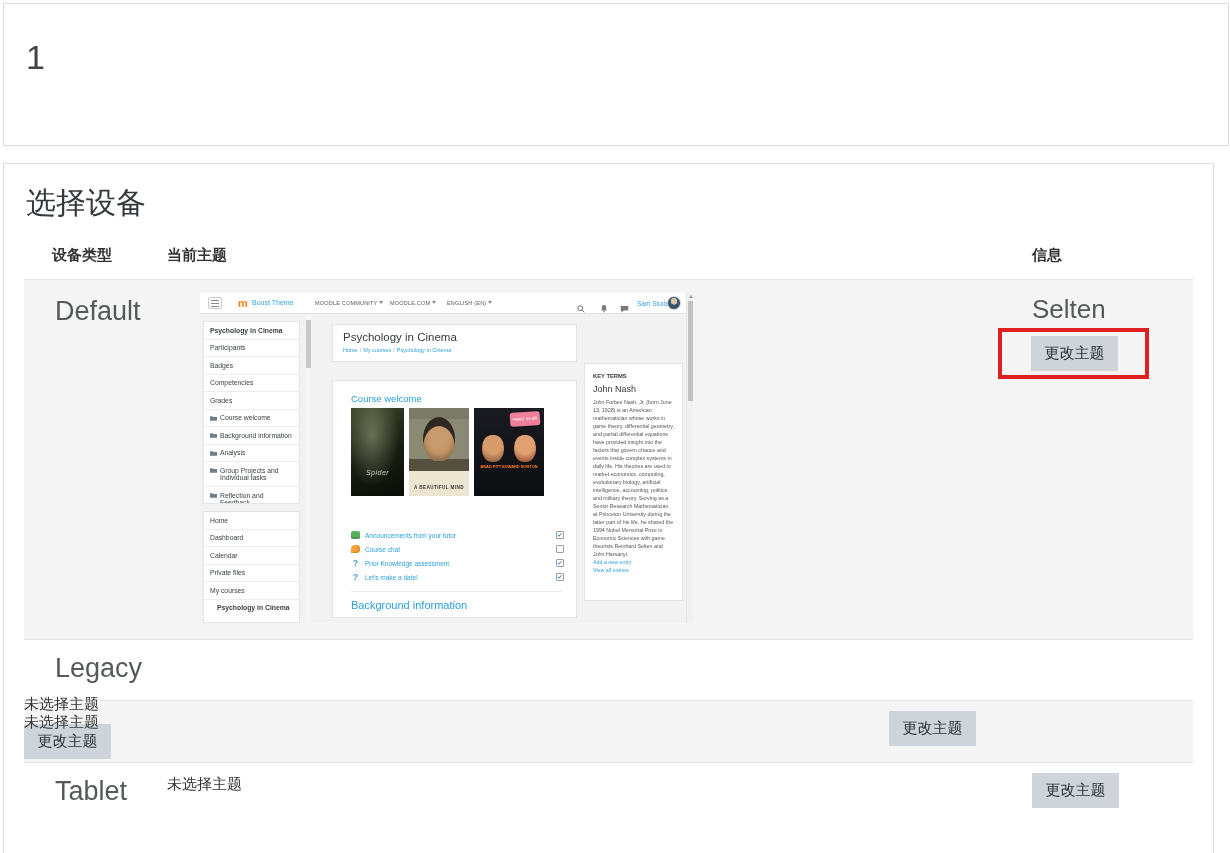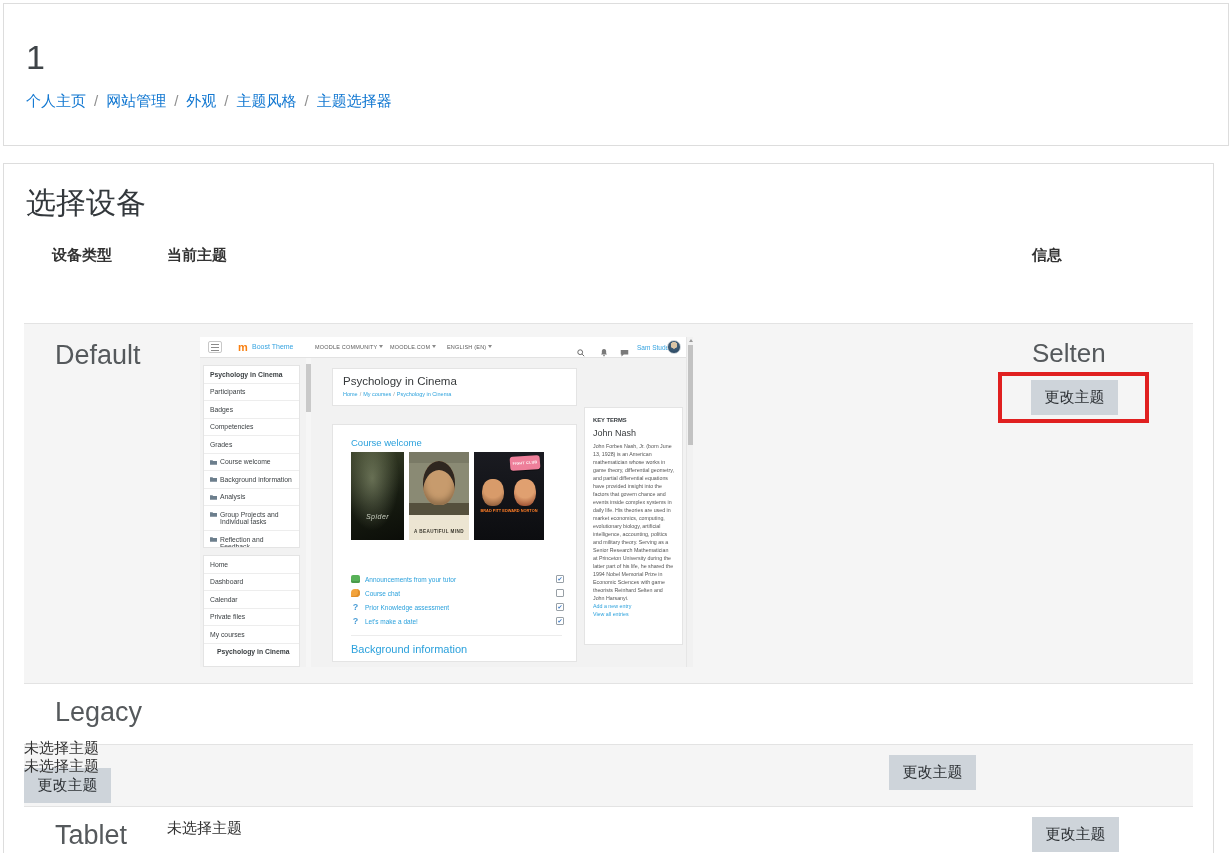--- a/index.html
+++ b/index.html
@@ -25,21 +25,21 @@
   }
   .panel-heading { font-size:30px; font-weight:300; color:#33383c; margin:22px 0 12px 2px; line-height:34px; }
   .toolbar { border-bottom:1px solid #e0e0e0; }
   .cache-btn {
     display:inline-block; background:#d9d9d9; border:none; color:#333;
     font-size:15px; font-family:inherit; padding:0 13px; height:32px; line-height:32px; cursor:pointer;
   }
   .thead { display:flex; height:47px; align-items:center; font-weight:bold; font-size:15px; color:#333; }
   .trow { display:flex; border-top:1px solid #e3e3e3; }
   .striped { background:#f5f5f5; }
-  .row-default { height:360px;margin-top:44px; }
+  .row-default { height:360px; }
   .row-legacy  { height:61px;flex-direction:column; }
   .row-mobile  { height:62px; }
   .row-tablet  { height:58px; }
   .col-device { width:143px; padding-left:31px; flex:none; }
   .col-theme  { width:865px; flex:none; }
   .col-info   { flex:1; }
   .thead .col-device { padding-left:28px; }
   .device-name { font-size:27px; font-weight:300; color:#55595c; padding-top:13px; line-height:30px; }
   .row-default .device-name { padding-top:16px; }
   .no-theme { font-size:15px; color:#333; padding-top:12px; }
@@ -131,23 +131,20 @@
   .kt-link { display:block; font-size:5.3px; line-height:8px; color:#2ba1dc; text-decoration:none; }
   .pv-scroll-page { position:absolute; left:486px; top:0; width:7px; height:330px; background:#f1f1f1; border-left:1px solid #e6e6e6; }
   .pv-scroll-page .arrow { position:absolute; top:2px; left:1.5px; width:0; height:0; border-left:2px solid transparent; border-right:2px solid transparent; border-bottom:3px solid #9a9a9a; }
   .pv-scroll-page .thumb { position:absolute; top:8px; left:1px; width:5px; height:100px; background:#c2c2c2; }
 </style>
 </head>
 <body>
 
 <section class="box1">
   <h1 class="page-title">1</h1>
-  <nav class="crumbs">
-    <a>个人主页</a><span class="sep">/</span><a>网站管理</a><span class="sep">/</span><a>外观</a><span class="sep">/</span><a>主题风格</a><span class="sep">/</span><a>主题选择器</a>
-  </nav>
 </section>
 
 <section class="box2">
   <h2 class="panel-heading">选择设备</h2>
 
   <div class="thead">
     <div class="col-device">设备类型</div>
     <div class="col-theme">当前主题</div>
     <div class="col-info">信息</div>
   </div>

